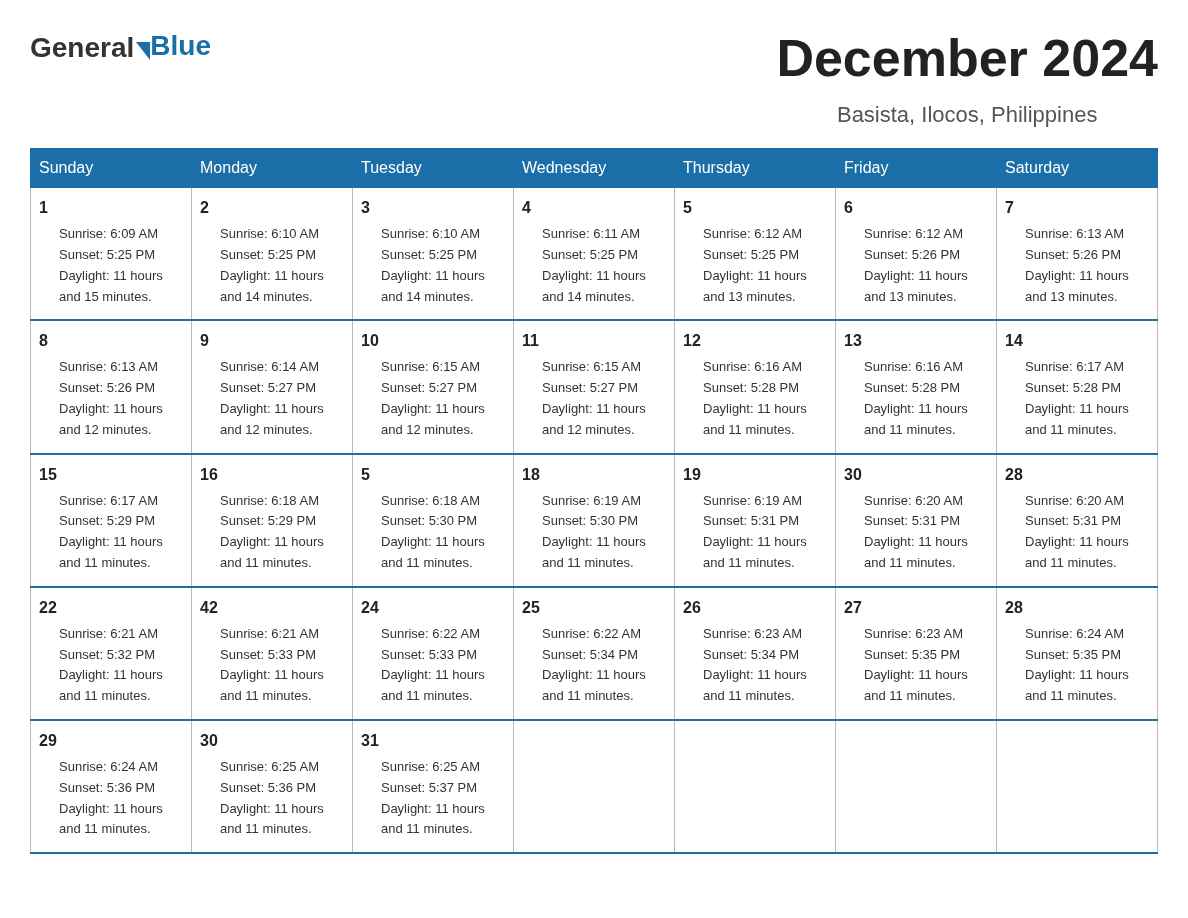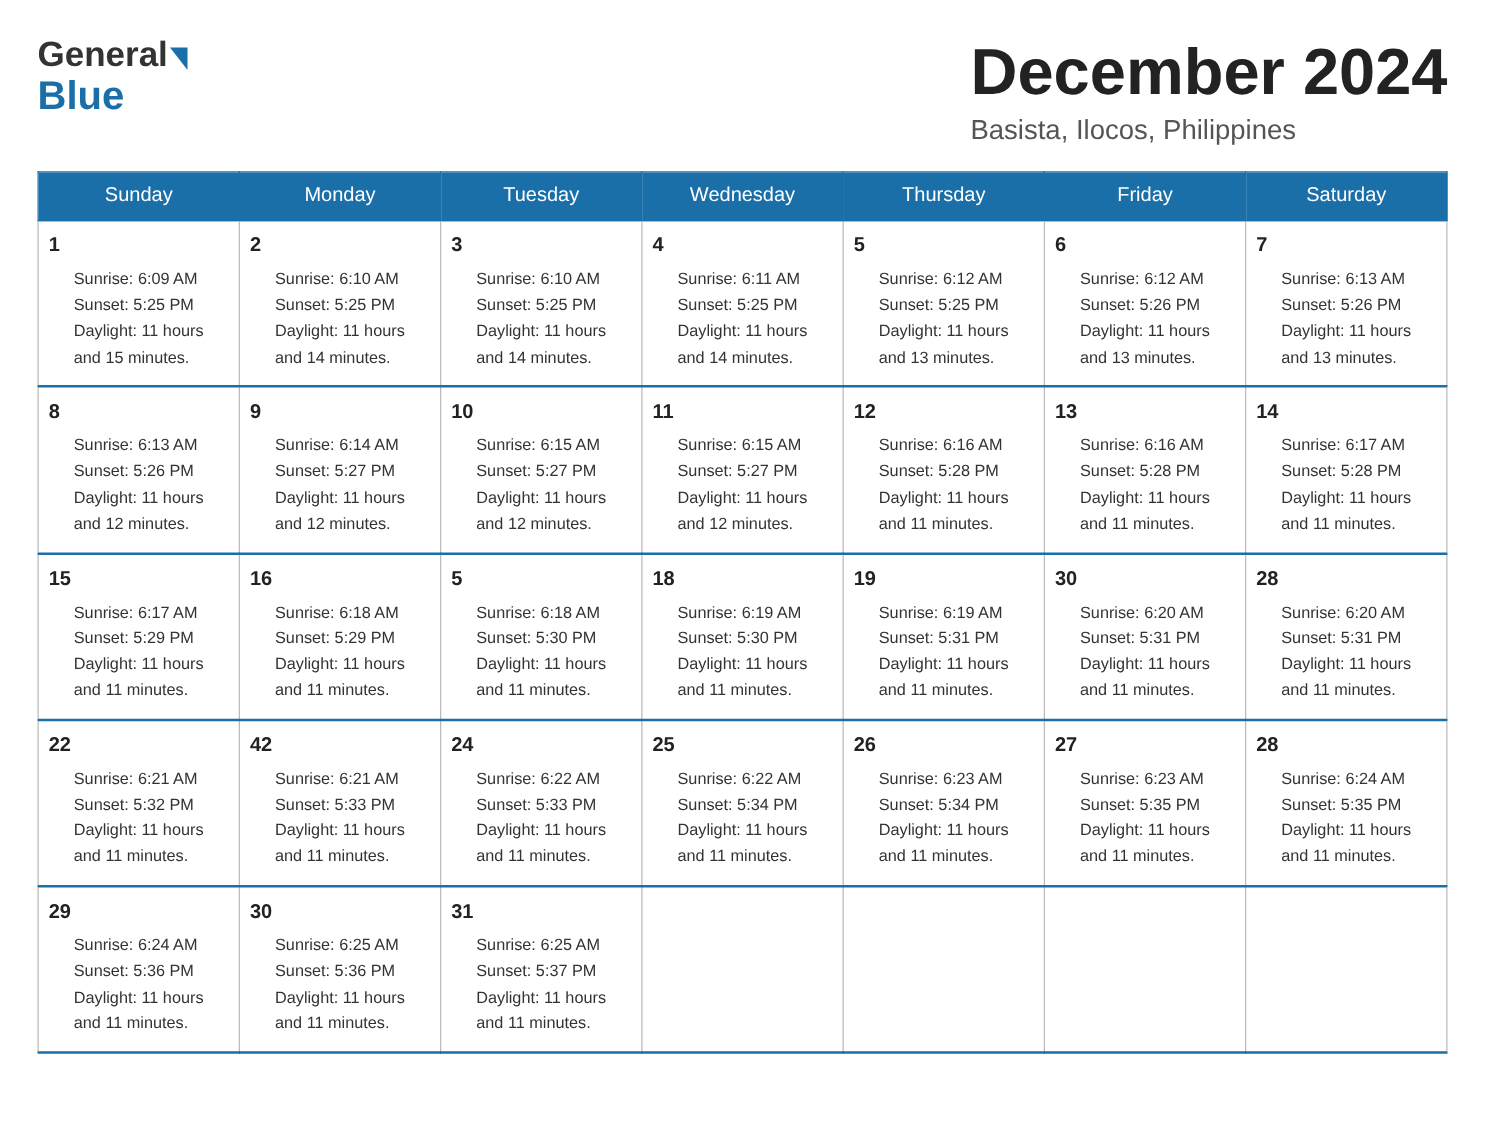--- a/index.html
+++ b/index.html
@@ -11,22 +11,22 @@
       min-height: 918px;
     }
     .header {
       display: flex;
       justify-content: space-between;
       align-items: flex-start;
       margin-bottom: 20px;
     }
     .logo {
       display: flex;
-      flex-direction: column;
-      align-items: flex-start;
+      flex-direction: row;
+      align-items: flex-end;
     }
     .logo-text {
       display: flex;
       align-items: flex-end;
       font-size: 28px;
       font-weight: bold;
       color: #333;
       line-height: 1;
     }
     .logo-general { color: #333; }
@@ -35,46 +35,46 @@
       width: 0;
       height: 0;
       border-left: 14px solid transparent;
       border-right: 0px solid transparent;
       border-top: 18px solid #1a6fa8;
       margin-left: 2px;
       margin-bottom: 2px;
     }
     .logo-blue {
       color: #1a6fa8;
-      font-size: 32px;
+      font-size: 28px;
       font-weight: bold;
     }
     .title-block {
-      text-align: left;
+      text-align: center;
     }
     .month-year {
       font-size: 52px;
       font-weight: bold;
       color: #222;
       line-height: 1.1;
     }
     .location {
       font-size: 22px;
       color: #555;
-      margin-top: 4px;
+      margin-top: 15px;
     }
     table {
       width: 100%;
       border-collapse: collapse;
     }
     thead th {
       background-color: #1a6fa8;
       color: #fff;
       padding: 10px 8px;
-      text-align: center;
+      text-align: left;
       font-size: 16px;
       font-weight: normal;
       border: 1px solid #1a6fa8;
     }
     tbody td {
       vertical-align: top;
       padding: 8px 8px 12px 8px;
       border: 1px solid #bbb;
       width: 14.28%;
       font-size: 13px;

